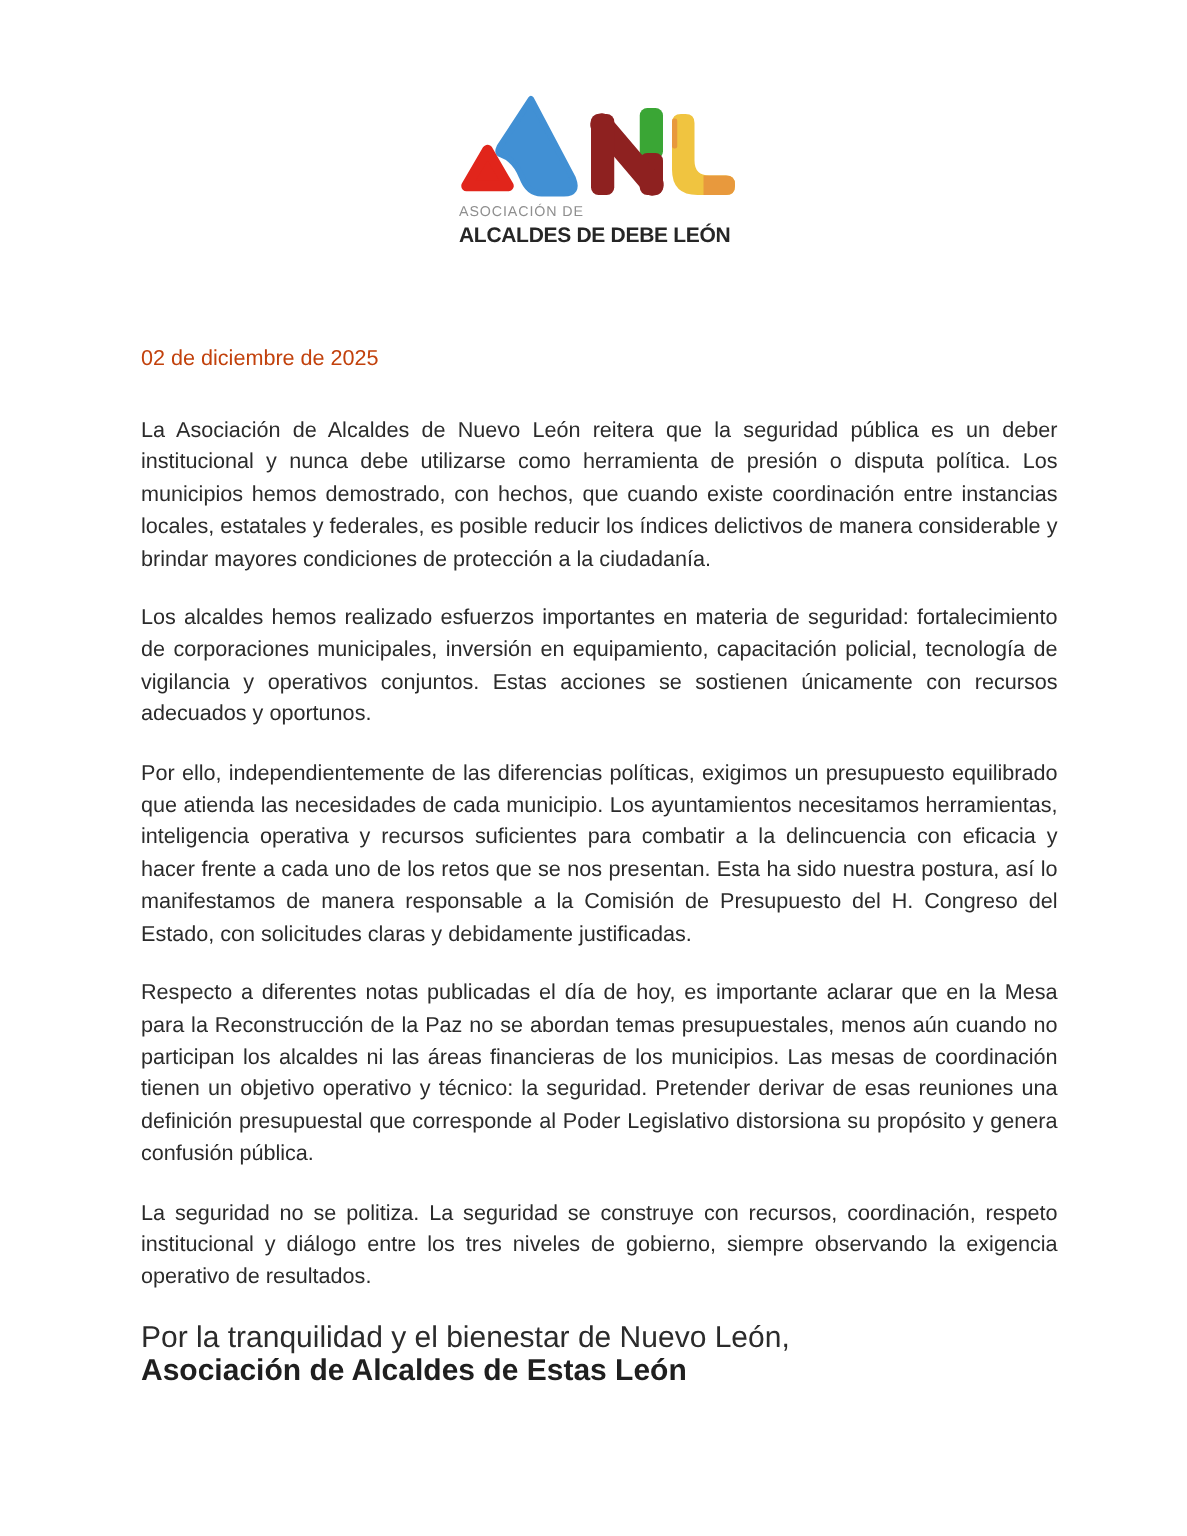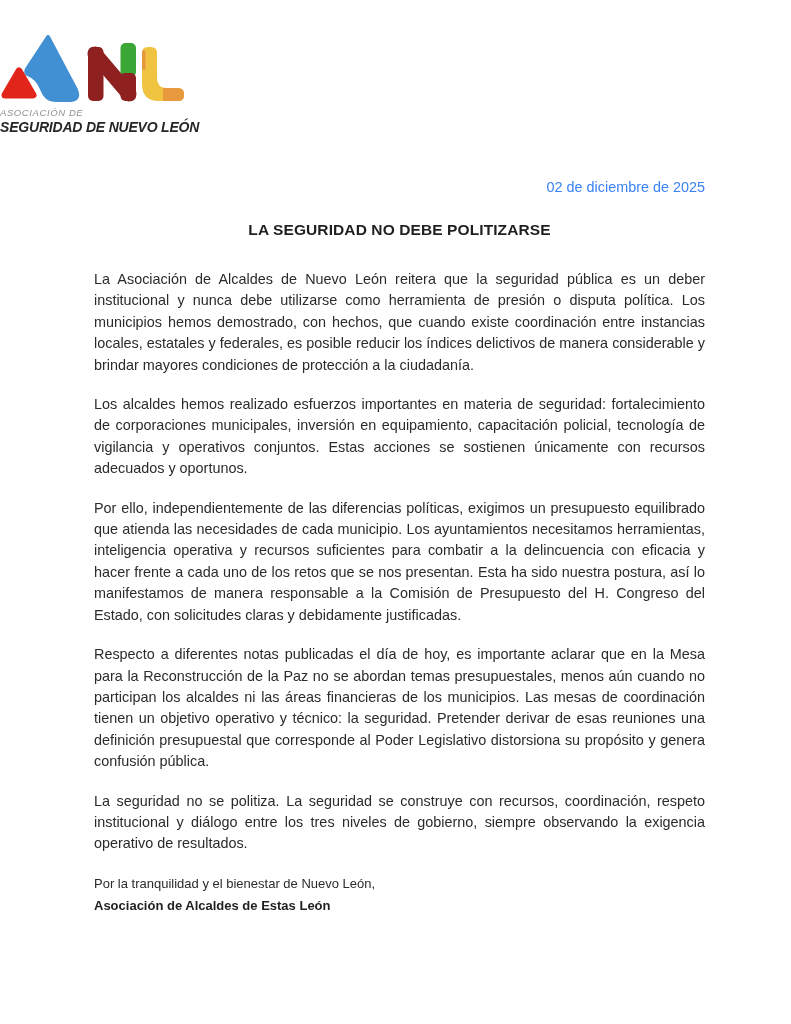--- a/index.html
+++ b/index.html
@@ -6,64 +6,64 @@
   .page {
     width: 791px;
     height: 1024px;
     background: #ffffff;
     overflow: hidden;
     position: relative;
     font-family: "Liberation Sans", "DejaVu Sans", sans-serif;
     color: #2b2b2b;
   }
   .logo-block {
-    padding-top: 33px;
+    padding-top: 62px;
+    margin-left: 306px;
     width: 200px;
-    font-style: italic;
   }
   .logo-svg { width: 186px; height: 72px; display: block; }
   .tagline-top {
     margin-top: 2px;
     font-size: 9.5px;
     letter-spacing: 0.6px;
     color: #8f8f8f;
     white-space: nowrap;
   }
   .tagline-bottom {
     margin-top: 1px;
     font-size: 14px;
     font-weight: bold;
     letter-spacing: -0.2px;
     color: #262626;
     white-space: nowrap;
   }
   .content { margin: 0 86px 0 94px; }
   .date-line {
-    margin-top: 44px;
-    text-align: right;
+    margin-top: 67px;
+    text-align: left;
     font-size: 14.4px;
-    color: #3b82f6;
+    color: #c2410c;
   }
   .doc-title {
     margin-top: 26px;
     text-align: center;
     font-size: 15.5px;
     font-weight: bold;
     letter-spacing: 0.1px;
     color: #1f1f1f;
   }
   .body-text { margin-top: 30px; }
   .body-text p {
     margin: 0 0 18px 0;
     text-align: justify;
     font-size: 14.4px;
     line-height: 21.4px;
     color: #2b2b2b;
   }
-  .closing { margin-top: 0; font-size: 13px; line-height: 22px; }
+  .closing { margin-top: 0; font-size: 20px; line-height: 22px; }
   .closing .sig { font-weight: bold; color: #1f1f1f; }
 </style>
 </head>
 <body>
 
 <div class="page">
 
   <div class="logo-block">
     <svg class="logo-svg" viewBox="0 0 186 72" xmlns="http://www.w3.org/2000/svg">
 
@@ -79,27 +79,26 @@
 
       <rect x="88" y="14" width="15.5" height="54" rx="5" fill="#8e2120"></rect>
 
       <path d="M142,20 q0,-6 6,-6 h3 q6,0 6,6 v25 q0,10 10,10 h11 q6,0 6,6 v1 q0,6 -6,6 h-19 q-17,0 -17,-17 Z" fill="#f0c440"></path>
 
       <path d="M163,55 h15 q6,0 6,6 v1 q0,6 -6,6 h-15 Z" fill="#e8993d"></path>
 
       <rect x="142" y="17" width="3.5" height="20" rx="1.5" fill="#e8993d"></rect>
     </svg>
     <div class="tagline-top">ASOCIACIÓN DE</div>
-    <div class="tagline-bottom">SEGURIDAD DE NUEVO LEÓN</div>
+    <div class="tagline-bottom">ALCALDES DE DEBE LEÓN</div>
   </div>
 
   <div class="content">
     <div class="date-line">02 de diciembre de 2025</div>
 
-    <div class="doc-title">LA SEGURIDAD NO DEBE POLITIZARSE</div>
 
     <div class="body-text">
       <p>La Asociación de Alcaldes de Nuevo León reitera que la seguridad pública es un deber institucional y nunca debe utilizarse como herramienta de presión o disputa política. Los municipios hemos demostrado, con hechos, que cuando existe coordinación entre instancias locales, estatales y federales, es posible reducir los índices delictivos de manera considerable y brindar mayores condiciones de protección a la ciudadanía.</p>
       <p>Los alcaldes hemos realizado esfuerzos importantes en materia de seguridad: fortalecimiento de corporaciones municipales, inversión en equipamiento, capacitación policial, tecnología de vigilancia y operativos conjuntos. Estas acciones se sostienen únicamente con recursos adecuados y oportunos.</p>
       <p>Por ello, independientemente de las diferencias políticas, exigimos un presupuesto equilibrado que atienda las necesidades de cada municipio. Los ayuntamientos necesitamos herramientas, inteligencia operativa y recursos suficientes para combatir a la delincuencia con eficacia y hacer frente a cada uno de los retos que se nos presentan. Esta ha sido nuestra postura, así lo manifestamos de manera responsable a la Comisión de Presupuesto del H. Congreso del Estado, con solicitudes claras y debidamente justificadas.</p>
       <p>Respecto a diferentes notas publicadas el día de hoy, es importante aclarar que en la Mesa para la Reconstrucción de la Paz no se abordan temas presupuestales, menos aún cuando no participan los alcaldes ni las áreas financieras de los municipios. Las mesas de coordinación tienen un objetivo operativo y técnico: la seguridad. Pretender derivar de esas reuniones una definición presupuestal que corresponde al Poder Legislativo distorsiona su propósito y genera confusión pública.</p>
       <p>La seguridad no se politiza. La seguridad se construye con recursos, coordinación, respeto institucional y diálogo entre los tres niveles de gobierno, siempre observando la exigencia operativo de resultados.</p>
     </div>
 
     <div class="closing">

